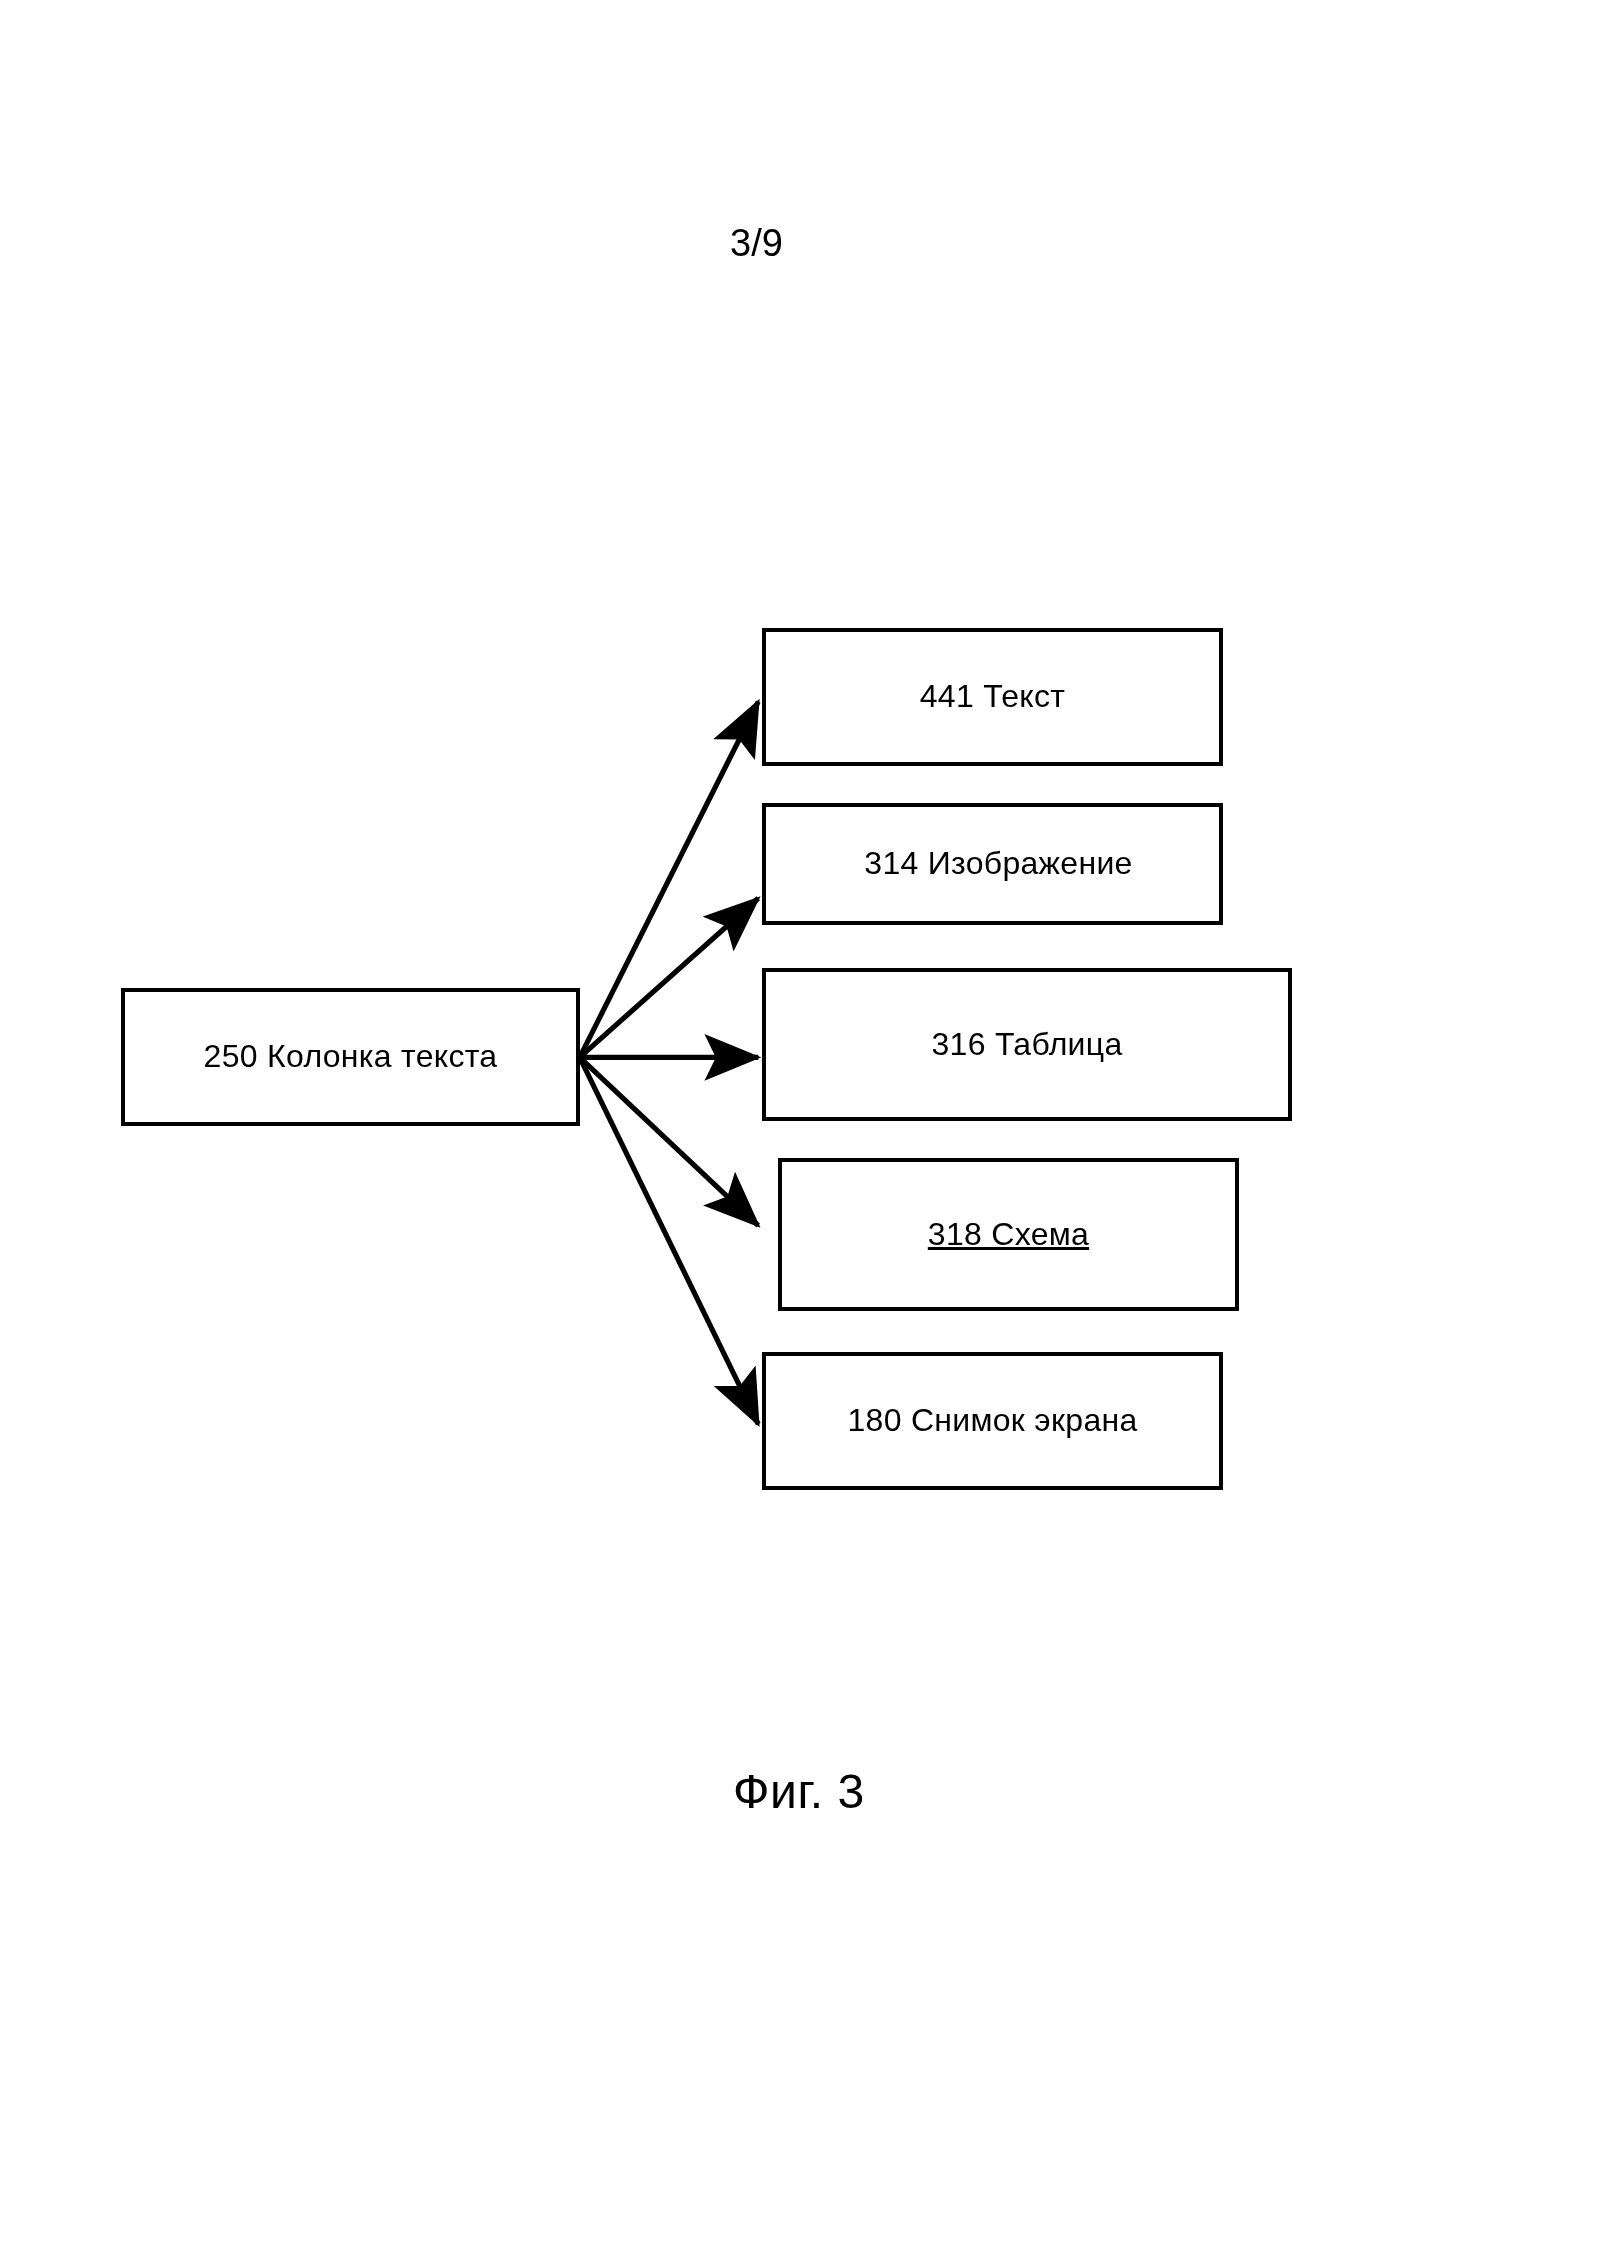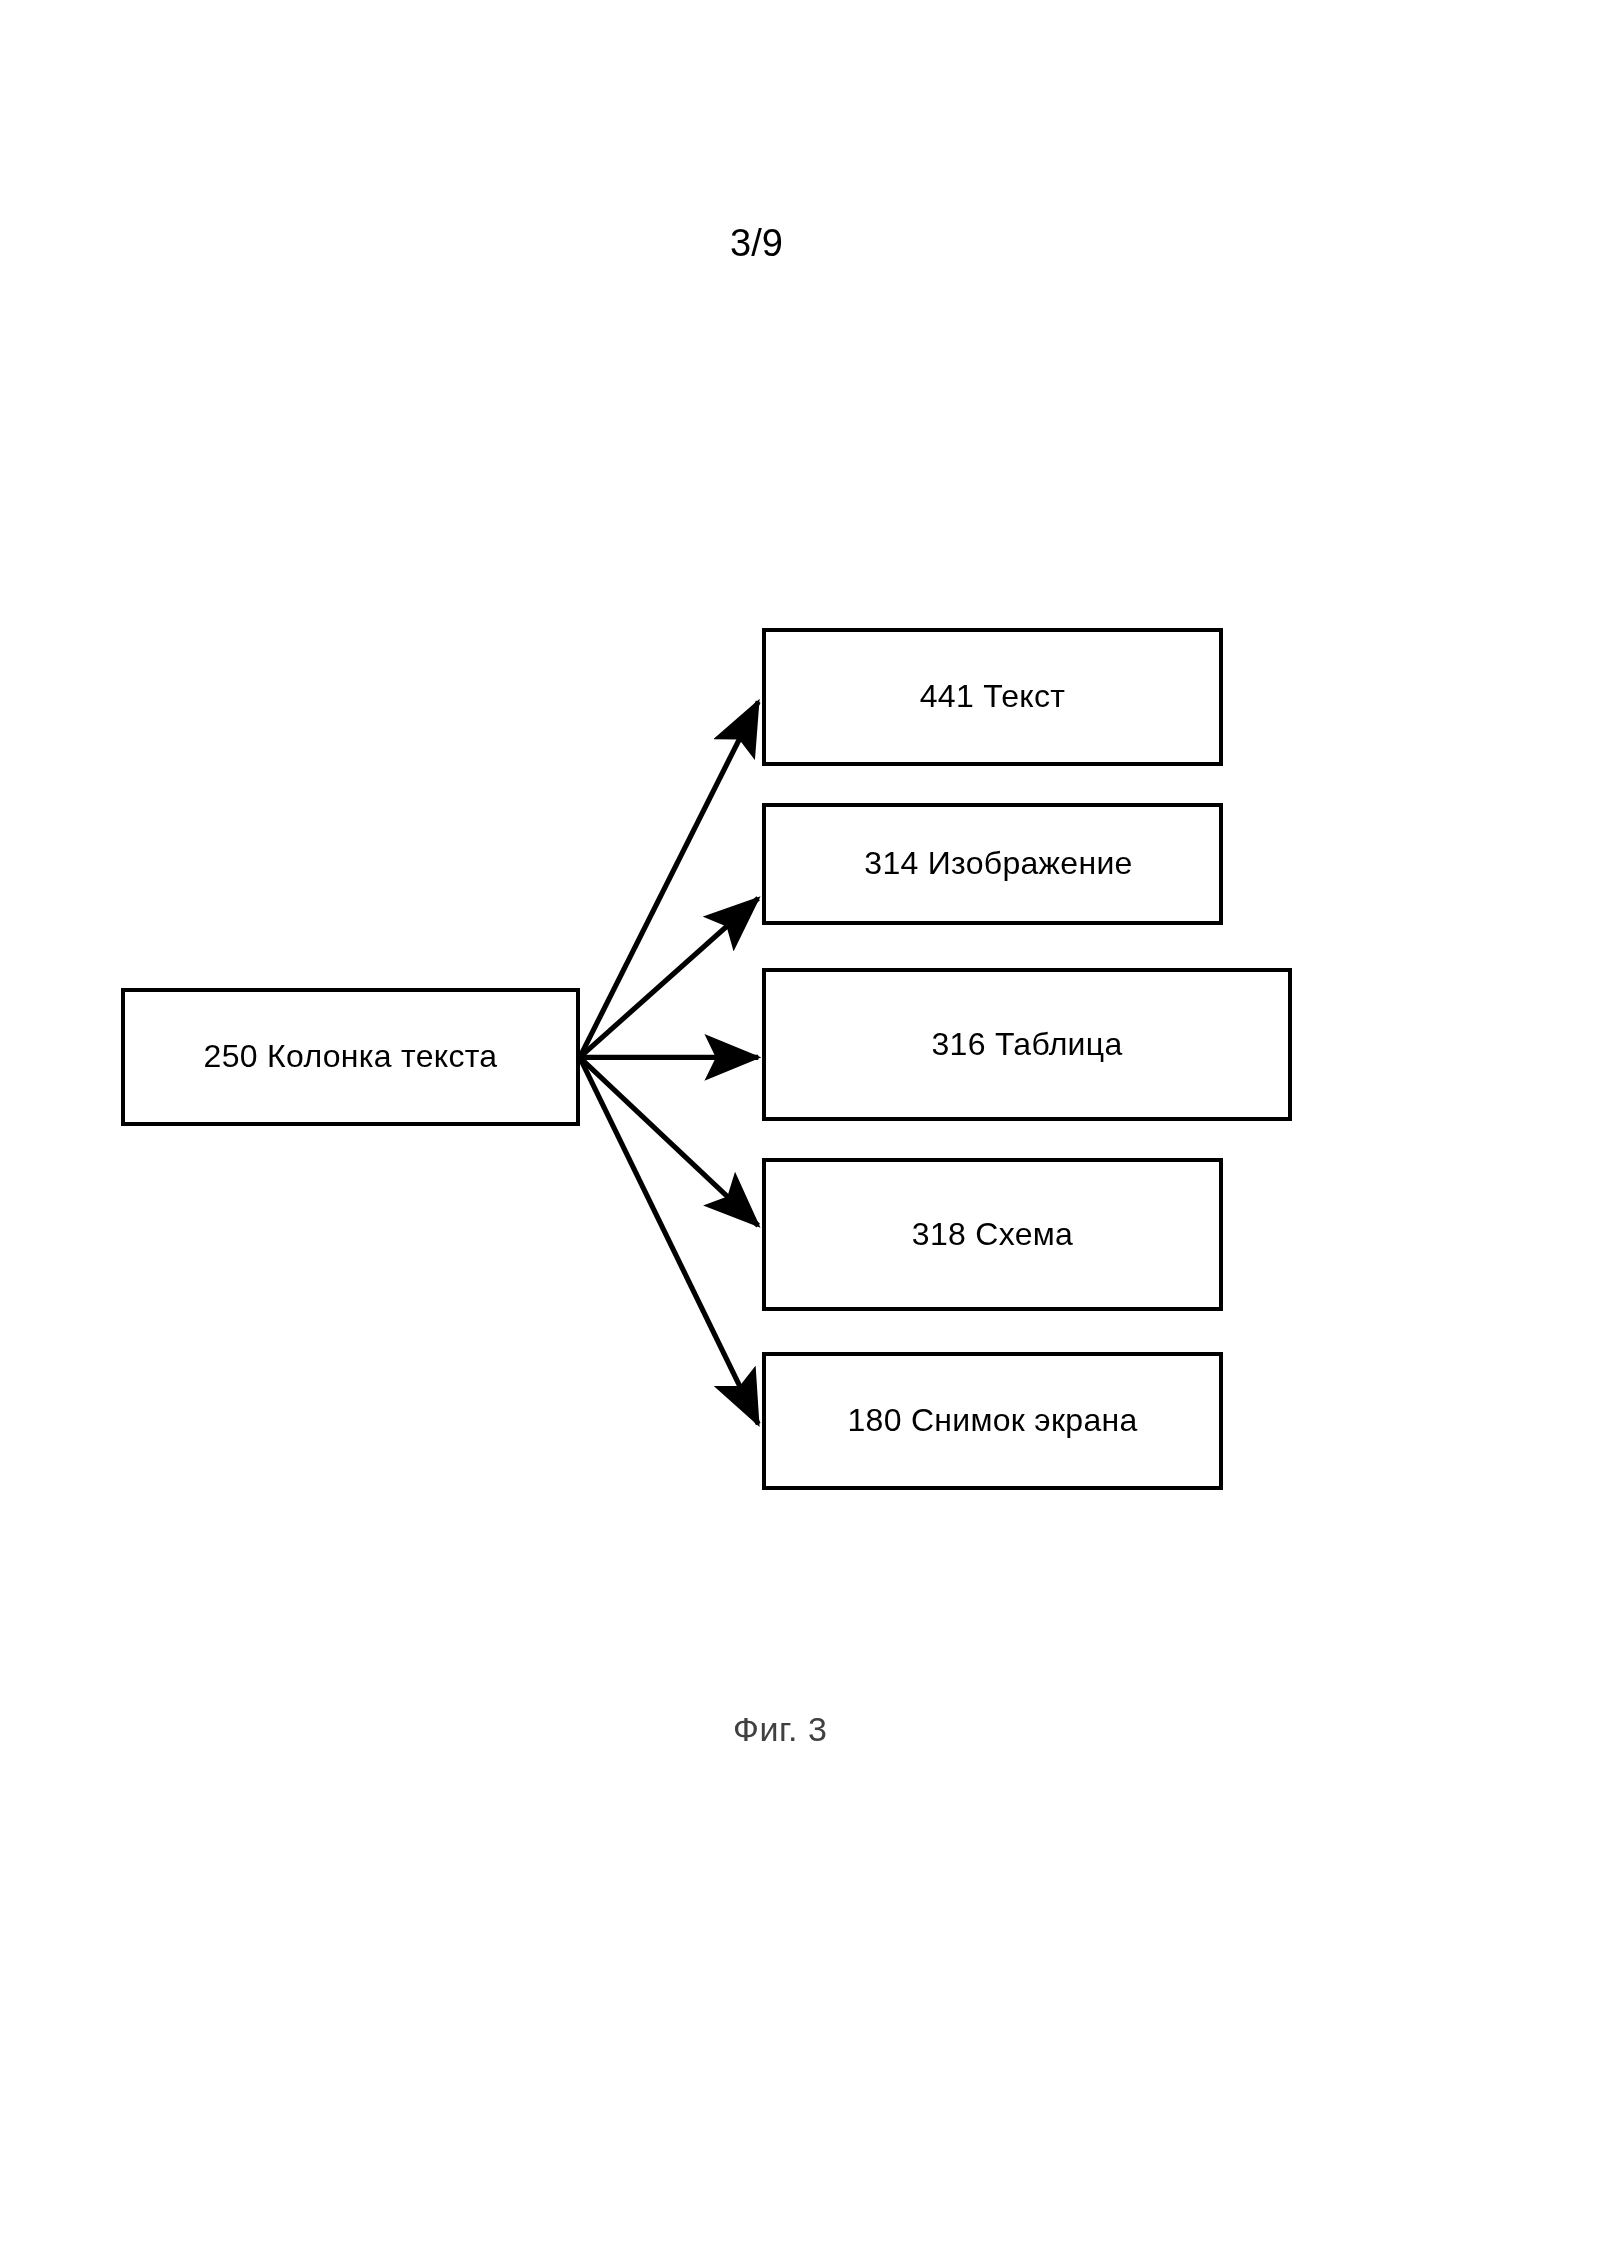--- a/index.html
+++ b/index.html
@@ -26,23 +26,23 @@
     left: 730px;
     top: 179px;
     font-size: 38px;
     color: #000000;
     white-space: pre;
   }
   
   #figure-caption {
     position: absolute;
     left: 733px;
-    top: 1667px;
-    font-size: 34px;
-    color: #404040;
+    top: 1721px;
+    font-size: 48px;
+    color: #000000;
     white-space: pre;
     letter-spacing: 0.6px;
   }
   
   .node-box {
     position: absolute;
     box-sizing: border-box;
     border: 4.5px solid #000000;
     background: #ffffff;
     display: flex;
@@ -61,21 +61,21 @@
   #node-source {
     left: 121px;
     top: 945px;
     width: 459px;
     height: 138px;
   }
   
   #node-text       { left: 762px; top: 585px;  width: 461px; height: 138px; }
   #node-image      { left: 762px; top: 760px; width: 461px; height: 122px; padding-left: 12px; }
   #node-table      { left: 762px; top: 925px; width: 530px; height: 153px; }
-  #node-diagram    { left: 762px; top: 1115px; width: 461px; height: 153px; }
+  #node-diagram    { left: 778px; top: 1115px; width: 461px; height: 153px; text-decoration: underline; }
   #node-screenshot { left: 762px; top: 1309px; width: 461px; height: 138px; }
   
   #connectors {
     position: absolute;
     left: 0;
     top: 0;
     width: 1620px;
     height: 2261px;
     pointer-events: none;
   }

